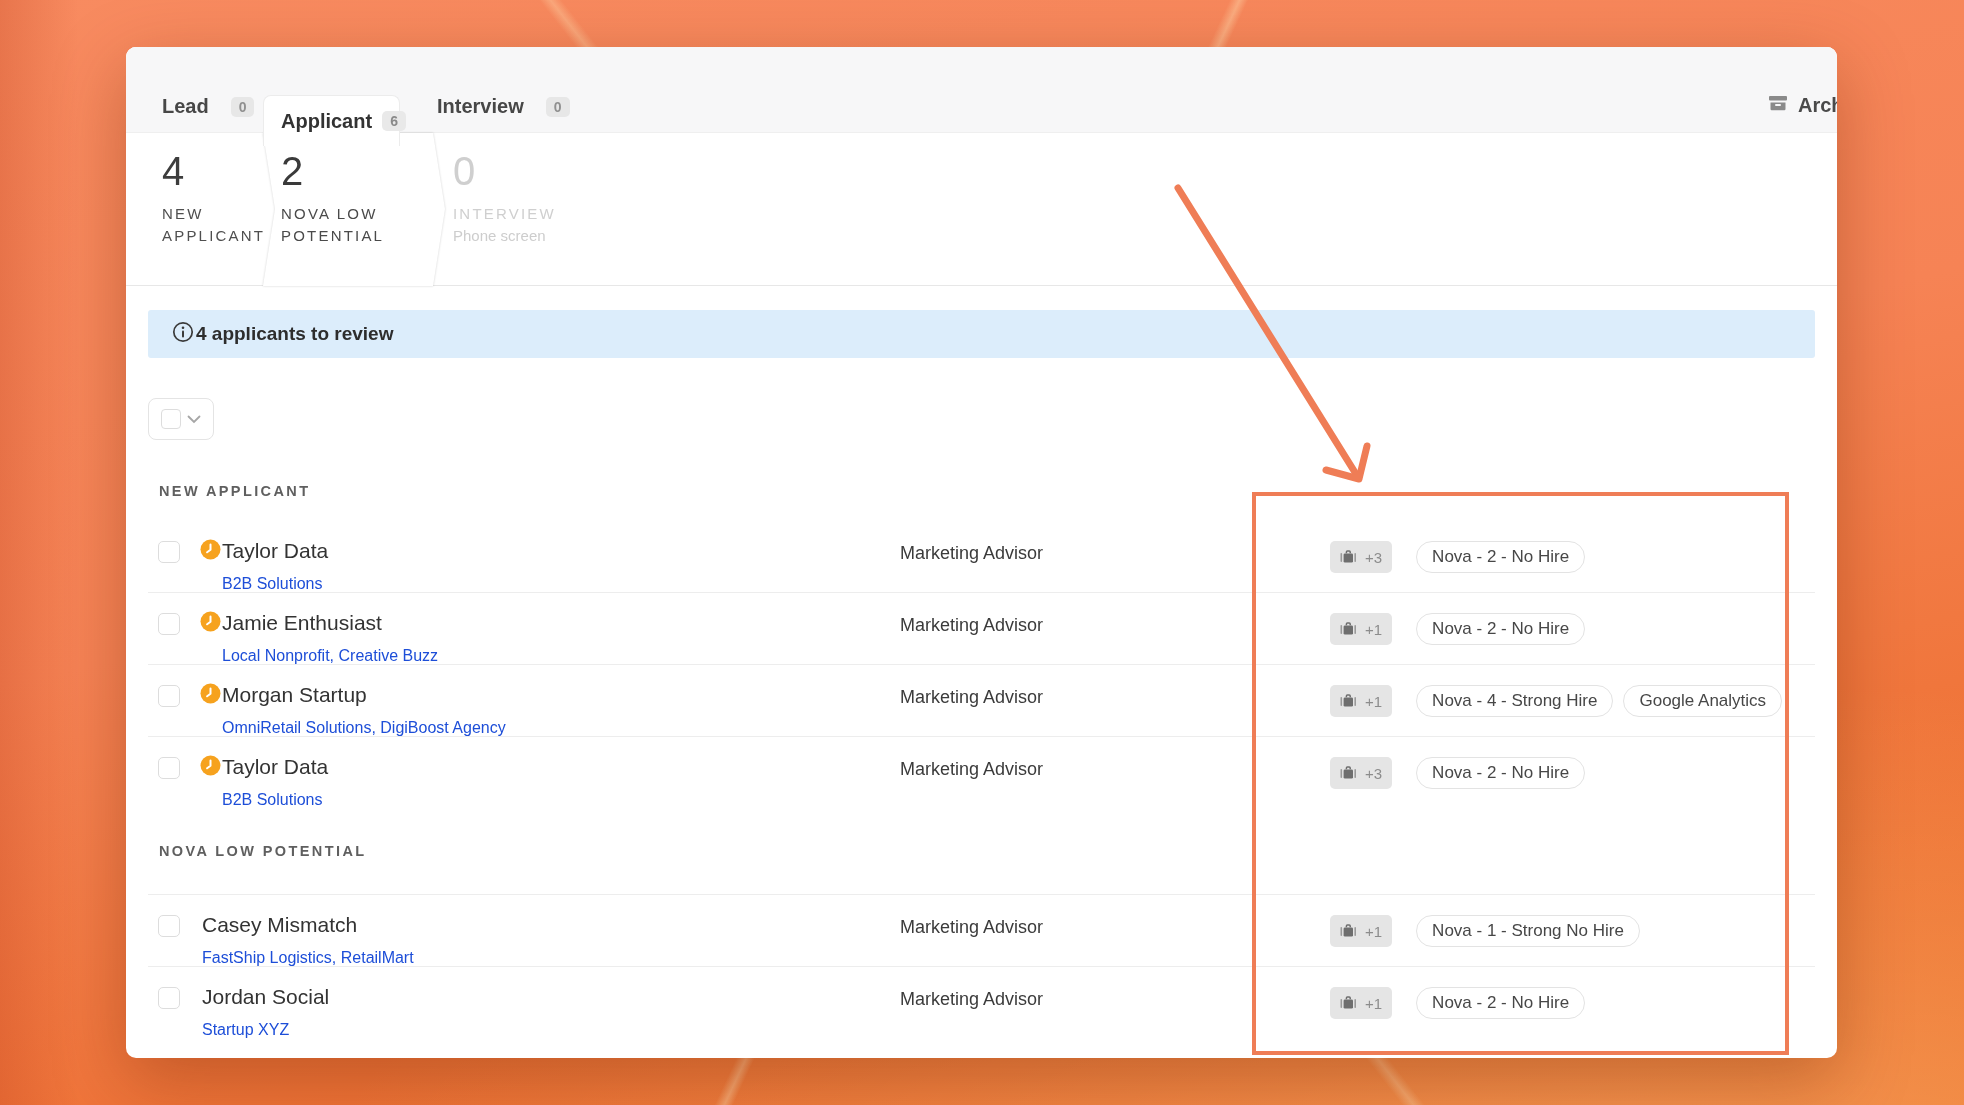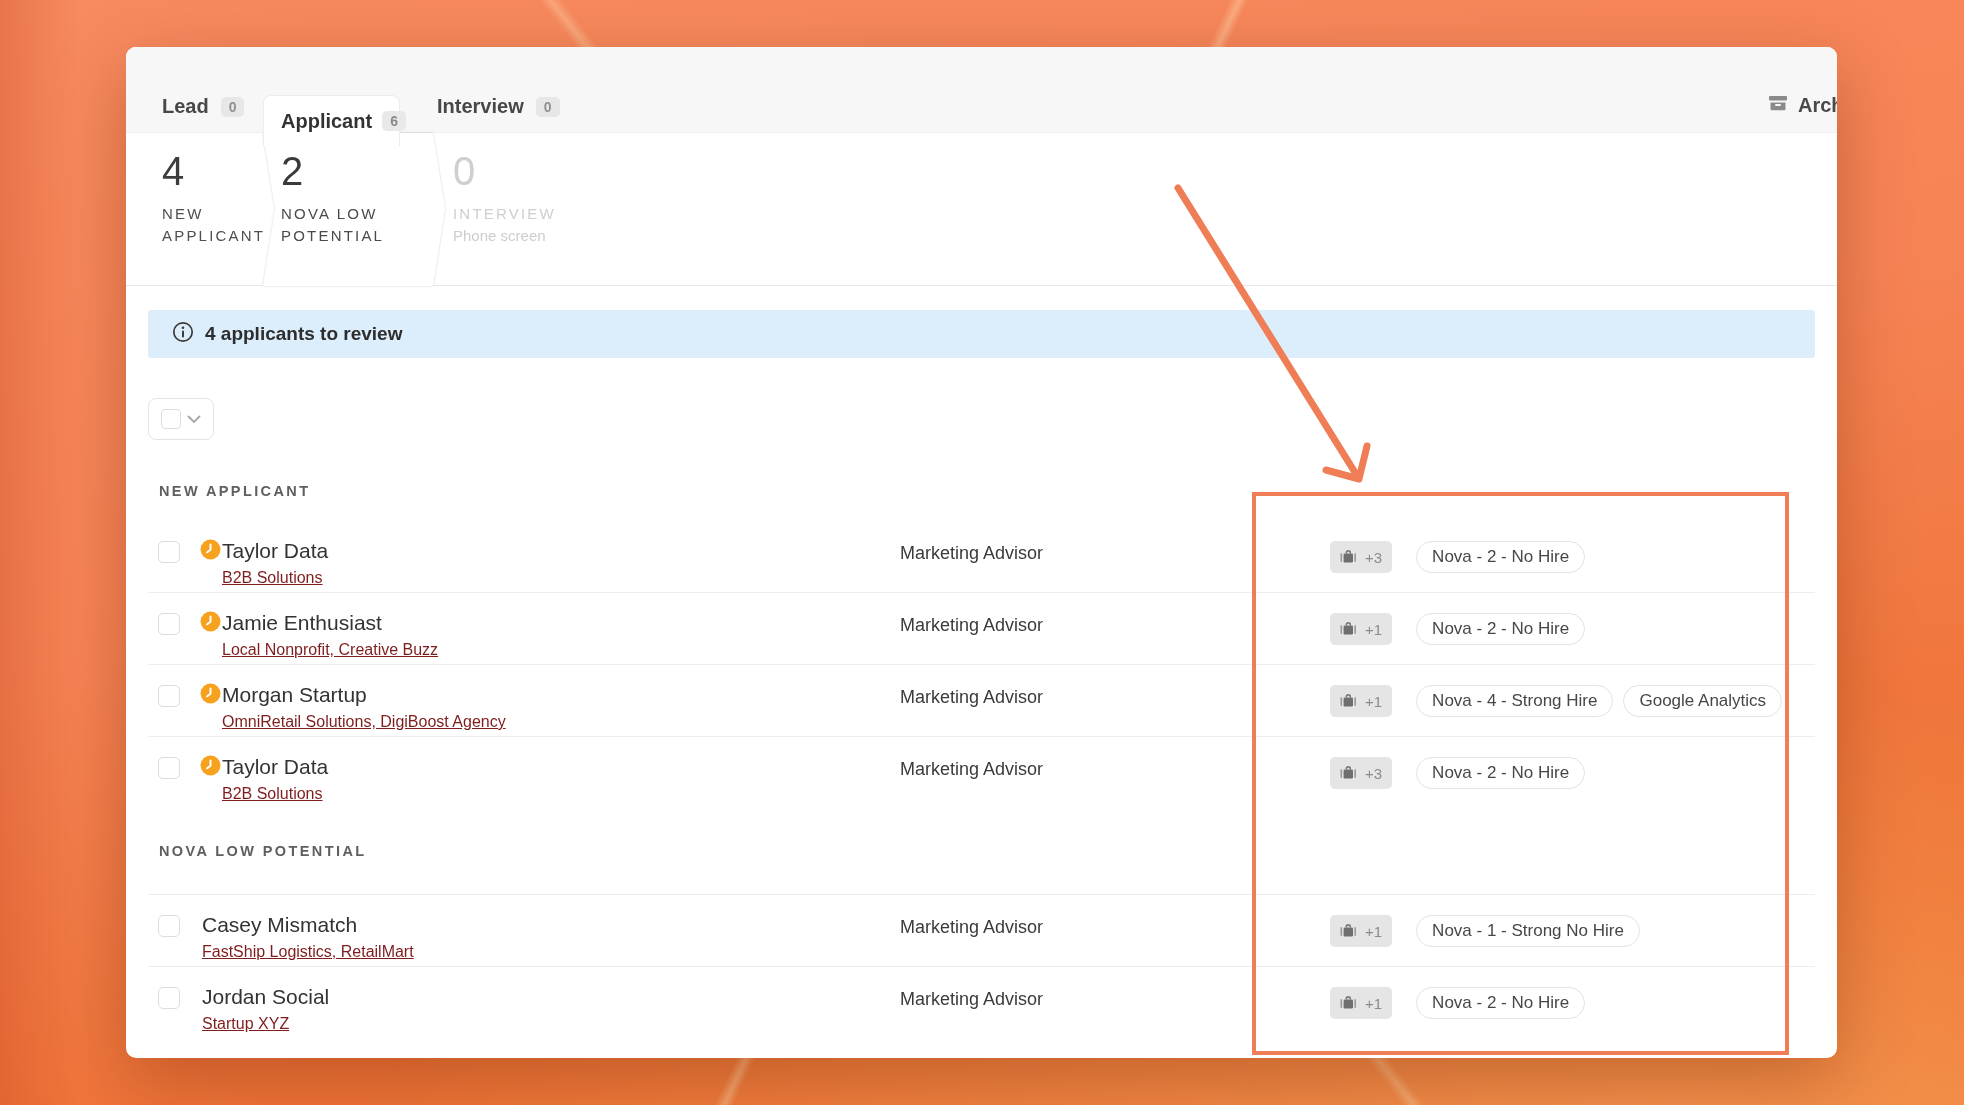--- a/index.html
+++ b/index.html
@@ -18,21 +18,21 @@
   
   .window {
     position:absolute; left:126px; top:47px; width:1711px; height:1011px;
     background:#fff; border-radius:10px; overflow:hidden;
     box-shadow:0 22px 70px rgba(110,35,0,.35);
   }
 
   
   .header { position:relative; height:239px; border-bottom:1px solid #e7e7e7; background:#fff; }
   .tabstrip { position:absolute; left:0; top:0; width:100%; height:86px; background:#f7f7f8; border-bottom:1px solid #efefef; }
-  .tab { position:absolute; top:48px; display:flex; align-items:center; gap:12px; font-size:20px; font-weight:700; color:#474747; cursor:pointer; }
+  .tab { position:absolute; top:48px; display:flex; align-items:center; gap:22px; font-size:20px; font-weight:700; color:#474747; cursor:pointer; }
   .tab-lead { left:36px; }
   .tab-interview { left:311px; }
   .count-badge { display:inline-block; background:#e7e7e7; color:#909090; font-size:14px; font-weight:700; border-radius:5px; padding:3px 8px; line-height:1; }
   .tab-card {
     position:absolute; left:137px; top:48px; width:137px; height:51px; z-index:4;
     background:#fff; border:1px solid #ececec; border-bottom:none; border-radius:8px 8px 0 0;
     display:flex; align-items:center; gap:10px; padding-left:17px;
     font-size:20px; font-weight:700; color:#333;
   }
   .tab-card .count-badge { background:#e9e9e9; color:#8a8a8a; }
@@ -50,21 +50,21 @@
     width:182px; height:153px; background:#fff;
     clip-path:polygon(0 0, 170px 0, 182px 76px, 170px 153px, 0 153px, 12px 76px);
     padding:18px 0 0 18px;
   }
   .stage-card .num { font-size:40px; line-height:1; color:#3a3a3a; margin-bottom:12px; }
   .stage-card .lbl { font-size:15px; letter-spacing:2.2px; color:#4a4a4a; line-height:22px; font-weight:500; width:140px; }
 
   
   .banner {
     margin:24px 22px 0 22px; height:48px; background:#dcedfb; border-radius:3px;
-    display:flex; align-items:center; gap:11px; padding-left:24px;
+    display:flex; align-items:center; gap:2px; padding-left:24px;
     font-size:19px; font-weight:600; color:#2d2d2d;
   }
 
   
   .toolbar { margin:40px 0 0 22px; }
   .select-all {
     width:66px; height:42px; background:#fff; border:1px solid #e4e4e4; border-radius:8px;
     display:flex; align-items:center; justify-content:center; gap:6px; cursor:pointer;
   }
   .mini-cb { width:20px; height:20px; border:1.5px solid #ddd; border-radius:4px; background:#fff; }
@@ -74,21 +74,21 @@
   .section-h.second { margin-top:34px; }
   .rows { margin-top:22px; }
   .rule { height:1px; background:#ededed; margin:35px 22px 0 22px; }
   .row { position:relative; height:72px; margin:0 22px; cursor:pointer; }
   .row.bb { border-bottom:1px solid #ededed; }
   .cb { position:absolute; left:10px; top:20px; width:22px; height:22px; border:1.5px solid #ddd; border-radius:5px; background:#fff; }
   .clock { position:absolute; left:52px; top:18px; width:21px; height:21px; }
   .who { position:absolute; left:74px; top:18px; }
   .who.noicon { left:54px; }
   .name { font-size:21px; color:#333; }
-  .org { margin-top:6px; font-size:16px; color:#7f1d1d;text-decoration:underline; }
+  .org { margin-top:12px; font-size:16px; color:#1d4ed8; }
   .jtitle { position:absolute; left:752px; top:22px; font-size:18px; color:#3b3b3b; }
   .tags { position:absolute; left:1182px; top:20px; display:flex; align-items:center; gap:24px; }
   .jobs-badge {
     display:flex; align-items:center; gap:3px; height:32px; padding:0 10px;
     background:#e5e5e5; border-radius:5px; font-size:15px; color:#8c8c8c;
   }
   .pills { display:flex; gap:10px; }
   .pill {
     height:32px; display:flex; align-items:center; padding:12px 15px;
     border:1.5px solid #e3e3e3; border-radius:16px; background:#fff;

